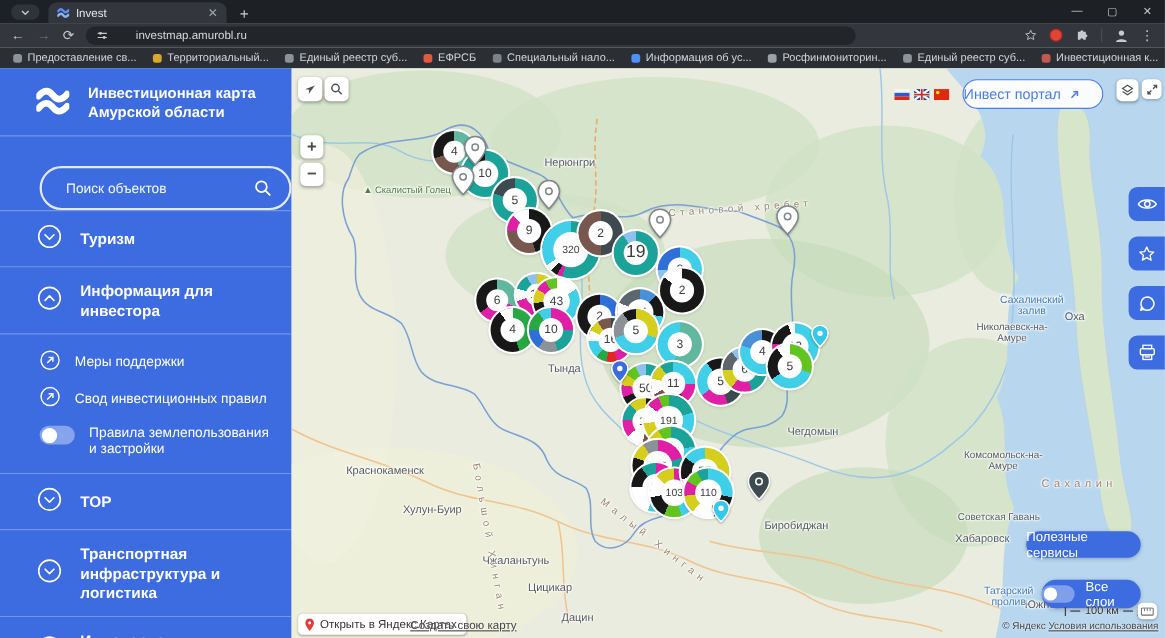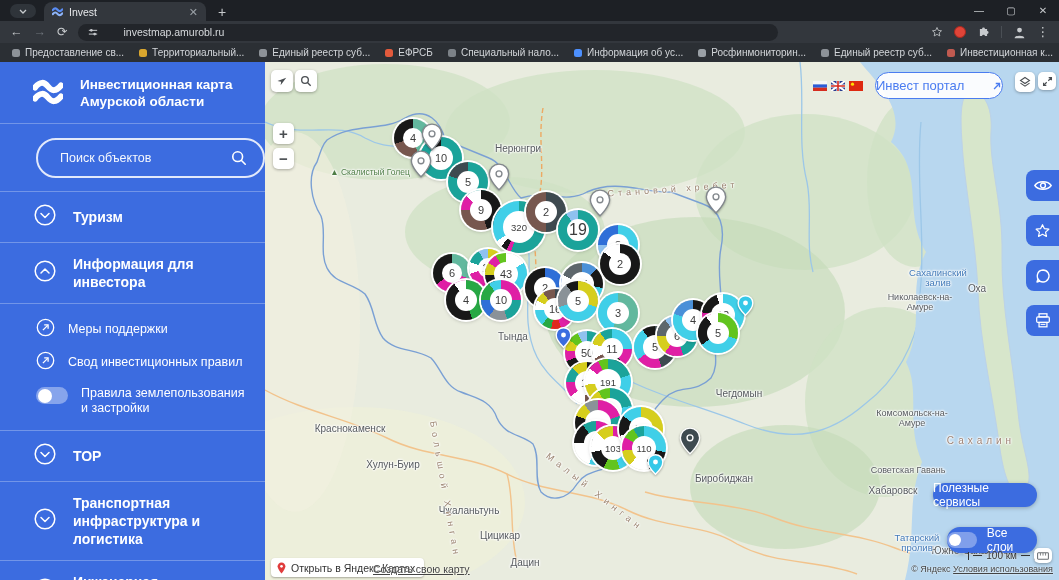--- a/index.html
+++ b/index.html
@@ -25,21 +25,21 @@
   .bm{display:flex;align-items:center;gap:5px;flex:0 0 auto;}
   .bm-dot{width:8px;height:8px;border-radius:2.5px;flex:0 0 auto;}
 
   
   .page{position:relative;display:flex;height:364px;}
 
   
   .sidebar{width:265px;height:518px;background:#3c6ce0;color:#fff;flex:0 0 auto;overflow:hidden;}
   .sb-header{height:62px;display:flex;align-items:center;gap:17px;padding:0 16px 0 33px;border-bottom:1px solid rgba(255,255,255,.28);}
   .sb-title{font-size:13.5px;font-weight:bold;line-height:17px;}
-  .sb-search{height:68px;display:flex;align-items:center;padding:0 36px;border-bottom:1px solid rgba(255,255,255,.28);}
+  .sb-search{height:68px;display:flex;align-items:flex-end;padding:0 36px;border-bottom:1px solid rgba(255,255,255,.28);}
   .search-pill{flex:1;height:40px;border:2px solid rgba(255,255,255,.85);border-radius:21px;display:flex;align-items:center;padding:0 16px 0 20px;gap:8px;}
   .search-pill input{flex:1;background:transparent;border:none;outline:none;color:#fff;font-size:12.5px;min-width:0;}
   .search-pill input::placeholder{color:#fff;opacity:.95;}
   .menu-row{display:flex;align-items:center;gap:17px;padding:12px 18px 12px 34px;border-bottom:1px solid rgba(255,255,255,.28);font-size:14px;font-weight:bold;line-height:18px;}
   .menu-row .lbl{max-width:185px;}
   .sub-panel{padding:14px 18px 14px 36px;border-bottom:1px solid rgba(255,255,255,.28);}
   .sub-link{display:flex;align-items:center;gap:13px;font-size:12.5px;margin-bottom:11px;}
   .sub-toggle{display:flex;align-items:flex-start;gap:13px;font-size:12.5px;line-height:15px;margin-top:13px;}
   .tgl{width:32px;height:17px;border-radius:9px;background:rgba(255,255,255,.38);position:relative;flex:0 0 auto;margin-top:1px;}
   .tgl .knob{position:absolute;left:2px;top:1.5px;width:14px;height:14px;border-radius:50%;background:#fff;}
@@ -62,21 +62,21 @@
   .ml-range{letter-spacing:4px;color:#9c8572;font-size:9px;transform:translate(-50%,-50%) rotate(-4deg);}
   .ml-rangev{letter-spacing:5px;color:#9c8572;font-size:9px;transform:translate(-50%,-50%) rotate(80deg);}
   .ml-ranged{letter-spacing:5px;color:#9c8572;font-size:9px;transform:translate(-50%,-50%) rotate(38deg);}
 
   .cluster{position:absolute;transform:translate(-50%,-50%);border-radius:50%;box-shadow:0 0 0 2px #fff,0 1px 4px rgba(0,0,0,.35);z-index:5;}
   .cluster .core{position:absolute;background:#fff;border-radius:50%;display:flex;align-items:center;justify-content:center;color:#3c3c3c;font-weight:500;}
   .mappin{position:absolute;z-index:6;filter:drop-shadow(0 1px 1px rgba(0,0,0,.3));}
 
   .ctl-btn{position:absolute;background:#fff;border-radius:5px;box-shadow:0 1px 3px rgba(0,0,0,.3);display:flex;align-items:center;justify-content:center;color:#4a4e52;z-index:8;}
   .flags{position:absolute;left:548px;top:19px;display:flex;gap:4px;z-index:8;}
-  .invest-portal{position:absolute;right:56px;top:10px;width:128px;height:27px;border:1.5px solid #4a7cf0;border-radius:15px;background:rgba(255,255,255,.92);color:#4a7cf0;font-size:13px;display:flex;align-items:center;justify-content:space-between;gap:8px;z-index:8;}
+  .invest-portal{position:absolute;right:56px;top:10px;width:128px;height:27px;border:1.5px solid #4a7cf0;border-radius:15px;background:rgba(255,255,255,.92);color:#4a7cf0;font-size:13px;display:flex;align-items:center;justify-content:flex-start;gap:8px;z-index:8;}
   .side-btn{position:absolute;right:0;width:33px;height:31px;background:#3c6ce0;border-radius:8px 0 0 8px;display:flex;align-items:center;justify-content:center;z-index:8;}
   .blue-pill{position:absolute;background:#3c6ce0;color:#fff;border-radius:14px;display:flex;align-items:center;justify-content:center;font-size:12px;z-index:8;box-shadow:0 1px 4px rgba(0,0,0,.25);}
   .pill-tgl{width:30px;height:16px;border-radius:9px;background:rgba(255,255,255,.35);position:relative;margin-right:10px;}
   .pill-tgl .knob{position:absolute;left:2px;top:2px;width:12px;height:12px;border-radius:50%;background:#fff;}
   .scale-wrap{position:absolute;right:24px;top:488px;display:flex;align-items:center;gap:4px;font-size:10px;color:#333;z-index:8;text-shadow:0 0 2px #fff;}
   .scale-tick{width:1px;height:8px;background:#333;}
   .scale-line{width:9px;height:1px;background:#333;}
   .attribution{position:absolute;right:6px;top:502px;font-size:9px;color:#444;z-index:8;text-shadow:0 0 2px #fff;}
   .attribution .lnk{text-decoration:underline;}
   .open-ya{position:absolute;left:6px;top:496px;height:19px;background:#fff;border-radius:4px;box-shadow:0 1px 2px rgba(0,0,0,.3);display:flex;align-items:center;gap:5px;padding:0 9px 0 6px;font-size:10.5px;color:#333;z-index:8;}

